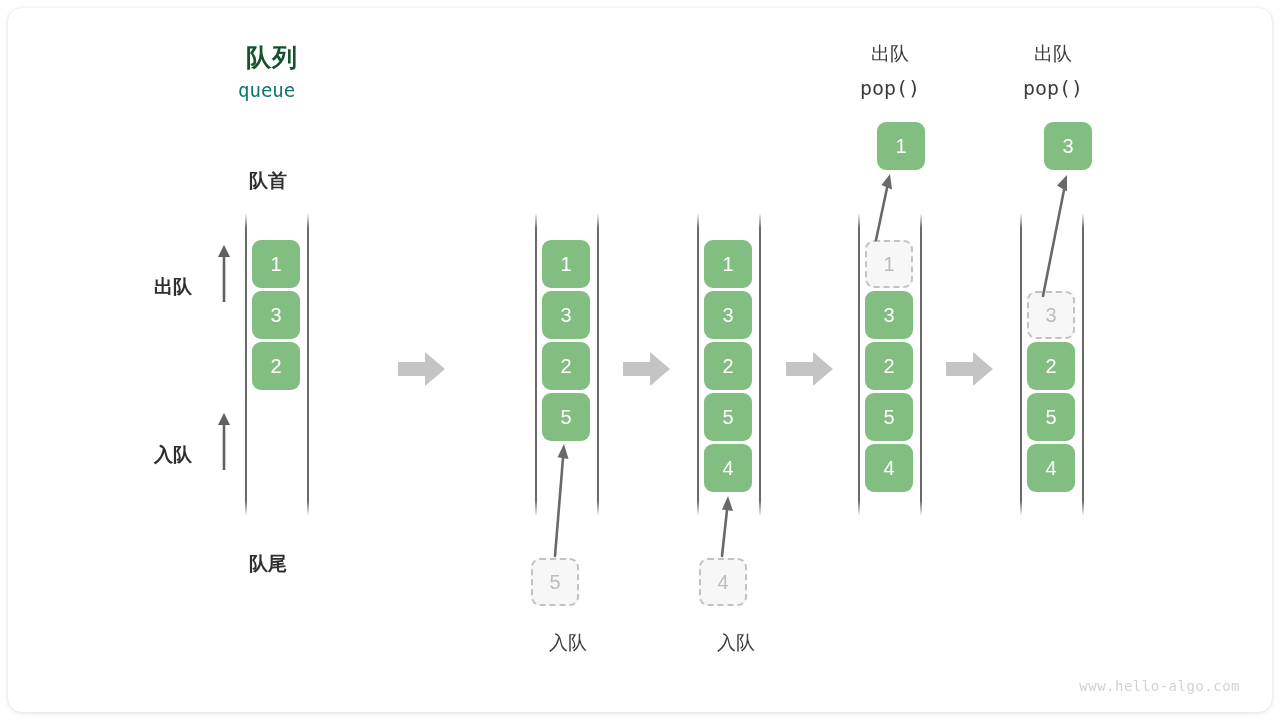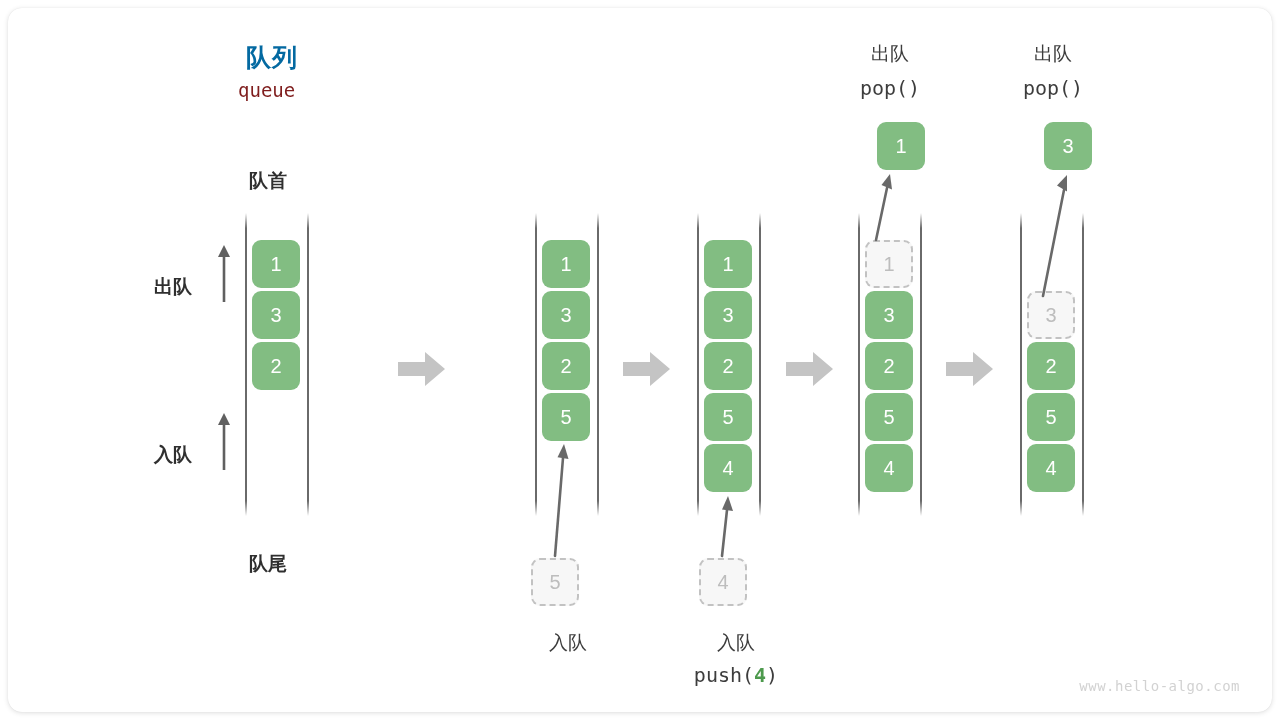--- a/index.html
+++ b/index.html
@@ -16,29 +16,29 @@
     background:#ffffff;
     border-radius:14px;
     box-shadow:0 1px 5px rgba(0,0,0,0.13), 0 0 1px rgba(0,0,0,0.10);
     overflow:hidden;
   }
   .stage{position:absolute;}
 
   
   .title-cn{
     position:absolute;
-    color:#0369a1;
+    color:#14532d;
     font-weight:bold;
     font-size:25px;
     letter-spacing:1px;
     white-space:nowrap;
   }
   .title-en{
     position:absolute;
-    color:#7f1d1d;
+    color:#0f766e;
     font-family:"DejaVu Sans Mono","Liberation Mono",monospace;
     font-size:19px;
     white-space:nowrap;
   }
   .label-bold{
     position:absolute;
     color:#2f2f2f;
     font-weight:bold;
     font-size:19px;
     white-space:nowrap;
@@ -186,21 +186,20 @@
     <div class="cell filled" style="left:7px;top:231px;">4</div>
   </div>
   <div class="cell ghost" style="left:691px;top:550px;">4</div>
   <div style="position:absolute;left:700px;top:484px;">
     <svg width="36" height="66" viewBox="0 0 36 66">
       <line x1="14" y1="64" x2="19" y2="18" stroke="#696969" stroke-width="2.6" stroke-linecap="round"></line>
       <path d="M20 4 L25 19 L14 17.5 Z" fill="#696969"></path>
     </svg>
   </div>
   <div class="op-cn" style="left:678px;top:622px;width:100px;">入队</div>
-  <div class="op-code" style="left:648px;top:655px;width:160px;"><span>push(</span><span class="arg">4</span><span>)</span></div>
 
   <div class="flow-arrow" style="left:778px;top:344px;">
     <svg width="48" height="34" viewBox="0 0 48 34">
       <path d="M0 10 L27 10 L27 0 L47 17 L27 34 L27 24 L0 24 Z" fill="#c4c4c4"></path>
     </svg>
   </div>
 
   <div class="stage" style="left:850px;top:205px;width:64px;height:303px;">
     <div class="rails" style="left:0;top:0;width:64px;height:303px;">
       <div class="rail left"></div>

